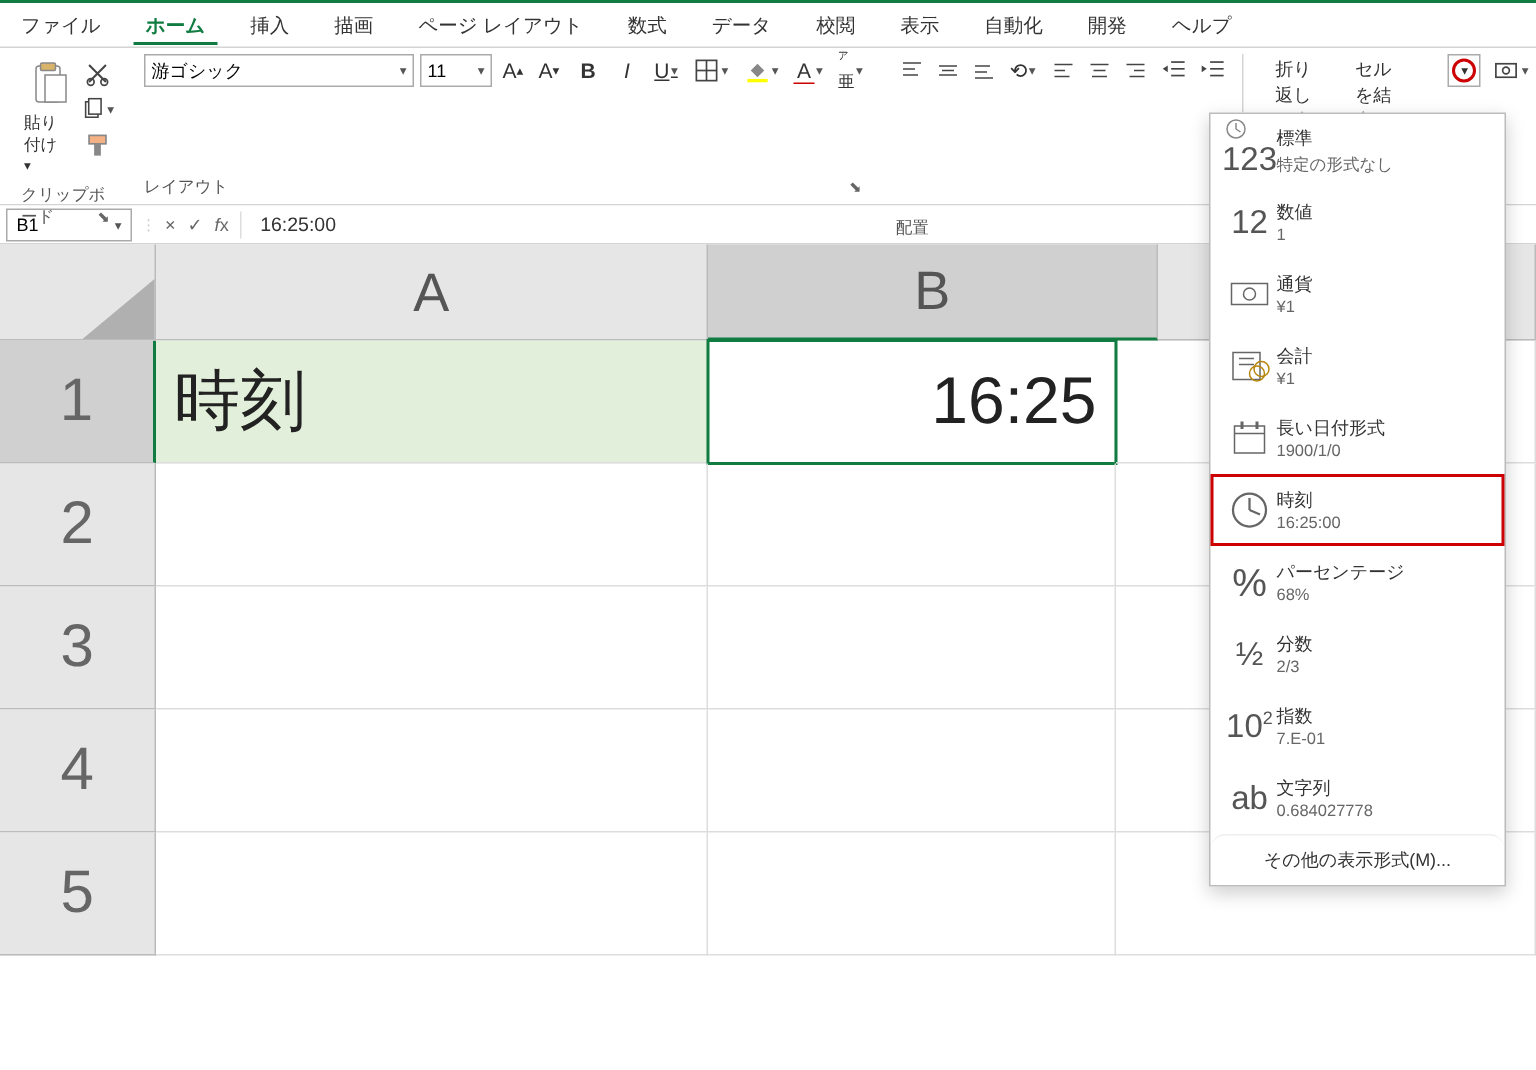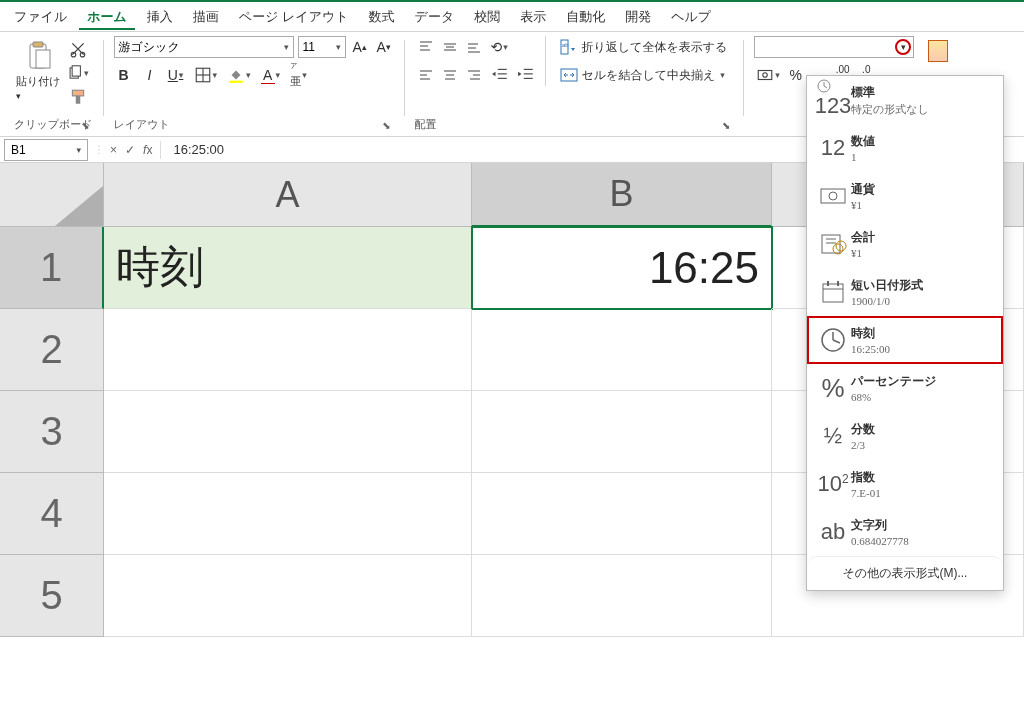--- a/index.html
+++ b/index.html
@@ -1,35 +1,35 @@
 <!DOCTYPE html>
 <html><head>
 <meta charset="utf-8">
 <style>
 * { margin: 0; padding: 0; box-sizing: border-box; font-family: "Yu Gothic UI", "Meiryo", sans-serif; }
 body { background: #fff; width: 1024px; height: 713px; overflow: hidden; position: relative; }
 .top-green { height: 2px; background: #107c41; }
-.menubar { display: flex; align-items: center; height: 30px; padding: 0 6px; gap: 4px; border-bottom: 1px solid #d4d4d4; }
+.menubar { display: flex; align-items: center; height: 30px; padding: 0 6px; gap: 14px; border-bottom: 1px solid #d4d4d4; }
 .menu-item { padding: 4px 8px; font-size: 13px; color: #333; cursor: pointer; }
 .menu-item.active { color: #107c41; font-weight: 600; border-bottom: 2px solid #107c41; padding-bottom: 2px; }
 .ribbon { display: flex; height: 105px; border-bottom: 1px solid #d4d4d4; background: #fff; padding: 4px 8px 0 8px; gap: 2px; }
 .ribbon-group { display: flex; flex-direction: column; padding: 0 6px; position: relative; }
 .ribbon-group-content { flex: 1; display: flex; align-items: flex-start; gap: 4px; }
 .ribbon-group-label { text-align: left; font-size: 11px; color: #555; padding: 2px 0 4px 0; position: relative; }
 .ribbon-sep { width: 1px; background: #d4d4d4; margin: 4px 2px 20px 2px; }
 .dialog-launcher { position: absolute; right: 0; bottom: 4px; width: 14px; height: 14px; font-size: 10px; color: #666; cursor: pointer; display:flex; align-items:center; justify-content:center;}
 .big-btn { display: flex; flex-direction: column; align-items: center; gap: 2px; padding: 4px 2px; cursor: pointer; }
 .big-btn-icon { width: 32px; height: 32px; display: flex; align-items: center; justify-content: center; }
 .big-btn-label { font-size: 11px; color: #333; }
 .small-col { display: flex; flex-direction: column; gap: 2px; justify-content: flex-start; padding-top: 2px;}
 .small-btn { width: 22px; height: 22px; display: flex; align-items: center; justify-content: center; cursor: pointer; font-size: 14px; color: #444; }
 .font-row { display:flex; gap:4px; align-items:center; }
 .font-select { width: 180px; height: 22px; border: 1px solid #aaa; font-size: 12px; padding: 0 4px; display:flex; align-items:center; justify-content:space-between;}
 .size-select { width: 48px; height: 22px; border: 1px solid #aaa; font-size: 12px; padding: 0 4px; display:flex; align-items:center; justify-content:space-between;}
-.font-col { display:flex; flex-direction:column; gap:6px; }
+.font-col { display:flex; flex-direction:row; gap:6px; }
 .font-row2 { display:flex; gap:6px; align-items:center; }
 .fbtn { min-width:20px; height:22px; display:flex; align-items:center; justify-content:center; cursor:pointer; font-size:14px; color:#333; padding:0 2px;}
 .dd { font-size: 9px; color:#555; margin-left:1px;}
 .align-grid { display:grid; grid-template-columns: repeat(3, 22px); gap:2px;}
 .align-grid .fbtn svg { width:16px; height:16px; }
 .number-box { width:160px; height:22px; border:1px solid #aaa; background:#fff; display:flex; align-items:center; justify-content:flex-end; padding:0 2px; position:relative;}
 .number-box-dd { width:16px; height:16px; border:2px solid #c00; border-radius:50%; display:flex; align-items:center; justify-content:center; font-size:9px; color:#333;}
 .wrap-row { display:flex; align-items:center; gap:4px; font-size:12px; color:#333; padding:2px 6px; cursor:pointer;}
 .formula-bar { display:flex; align-items:center; height:26px; border-bottom:1px solid #d4d4d4; background:#fff; }
 .name-box { width:84px; height:22px; border:1px solid #aaa; margin:0 4px; font-size:12px; padding:0 6px; display:flex; align-items:center; justify-content:space-between;}
@@ -42,32 +42,32 @@
 .corner::after { content:""; position:absolute; right:0; bottom:0; border-style:solid; border-width:0 0 40px 48px; border-color: transparent transparent #b0b0b0 transparent; }
 .col-head { background:#e6e6e6; border-right:1px solid #bbb; border-bottom:1px solid #bbb; display:flex; align-items:center; justify-content:center; font-size:36px; color:#555; font-weight:300;}
 .col-head.A { width:368px; }
 .col-head.B { width:300px; background:#d0d0d0; border-bottom:2px solid #107c41;}
 .col-head.C { flex:1; }
 .row { display:flex; height:82px; }
 .row-head { width:104px; background:#e6e6e6; border-right:1px solid #bbb; border-bottom:1px solid #bbb; display:flex; align-items:center; justify-content:center; font-size:40px; color:#666; font-weight:300;}
 .row-head.r1 { background:#d0d0d0; border-right:2px solid #107c41;}
 .cell { border-right:1px solid #ddd; border-bottom:1px solid #ddd; display:flex; align-items:center; font-size:44px; color:#222; padding:0 12px;}
 .cell.A { width:368px; }
-.cell.B { width:300px; justify-content:flex-end;}
+.cell.B { width:272px; justify-content:flex-end;}
 .cell.C { flex:1; }
 .cell.A1 { background:#e2efda; color:#222;}
 .cell.B1 { outline:2px solid #107c41; outline-offset:-1px;}
 .dropdown-panel { position:absolute; top:75px; right:20px; width:198px; background:#fff; border:1px solid #bbb; box-shadow:0 4px 12px rgba(0,0,0,0.2); z-index:100; }
 .dd-item { display:flex; align-items:center; padding:6px 8px; cursor:pointer; border-bottom:0; }
 .dd-item.highlighted { outline:2px solid #c00; outline-offset:-2px; }
 .dd-icon { width:36px; height:36px; display:flex; align-items:center; justify-content:center; color:#666; flex-shrink:0;}
 .dd-icon .sym { font-size:22px; font-weight:300; color:#555;}
 .dd-text { display:flex; flex-direction:column; }
-.dd-title { font-size:12px; font-weight:700; color:#333;}
-.dd-sample { font-size:11px; color:#666; margin-top:1px;font-family:Liberation Serif, serif;}
+.dd-title { font-size:12px; font-weight:400; color:#333;}
+.dd-sample { font-size:11px; color:#666; margin-top:1px;}
 .dd-footer { text-align:center; font-size:12px; padding:8px 0; color:#333; border-top:1px solid #eee; cursor:pointer;border-radius:10px;}
 .underline-a { border-bottom:1px solid #c00; display:inline-block; width:14px; text-align:center;}
 .svg-icon { width:18px; height:18px; }
 .style-icons { display:flex; gap:2px; padding-top:4px;}
 .style-sq { width:20px; height:22px; border:1px solid #888;}
 .style-sq.g { background:linear-gradient(#fce4a0,#f8cbad); border-color:#c55a11;}
 </style>
 </head>
 <body>
 
@@ -415,21 +415,21 @@
     <div class="dd-item">
        <div class="dd-icon">
         <svg width="30" height="30" viewBox="0 0 30 30">
           <rect x="5" y="7" width="20" height="18" fill="none" stroke="#666"></rect>
           <line x1="5" y1="12" x2="25" y2="12" stroke="#666"></line>
           <rect x="9" y="4" width="2" height="5" fill="#666"></rect>
           <rect x="19" y="4" width="2" height="5" fill="#666"></rect>
         </svg>
       </div>
        <div class="dd-text">
-         <div class="dd-title">短い日付形式</div>
+         <div class="dd-title">長い日付形式</div>
          <div class="dd-sample">1900/1/0</div>
        </div>
      </div>
     <div class="dd-item highlighted">
        <div class="dd-icon">
         <svg width="30" height="30" viewBox="0 0 30 30">
           <circle cx="15" cy="15" r="11" fill="none" stroke="#666" stroke-width="1.5"></circle>
           <line x1="15" y1="15" x2="15" y2="7" stroke="#666" stroke-width="1.5"></line>
           <line x1="15" y1="15" x2="22" y2="18" stroke="#666" stroke-width="1.5"></line>
         </svg>

